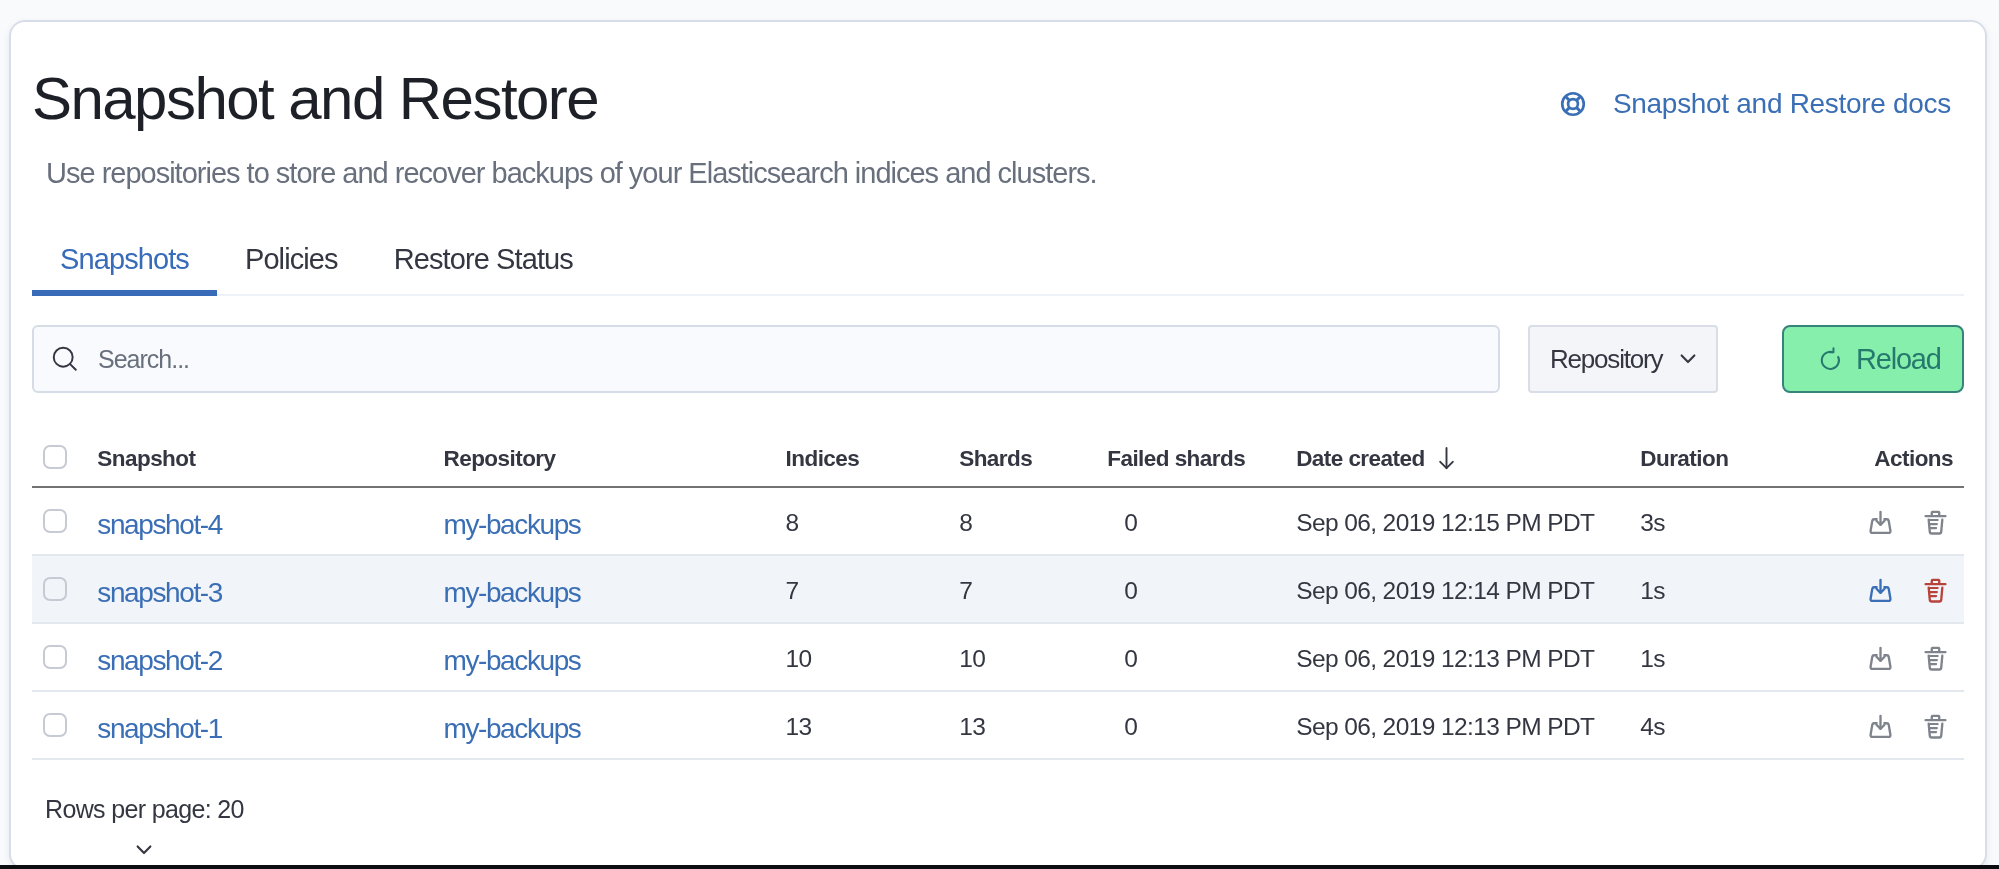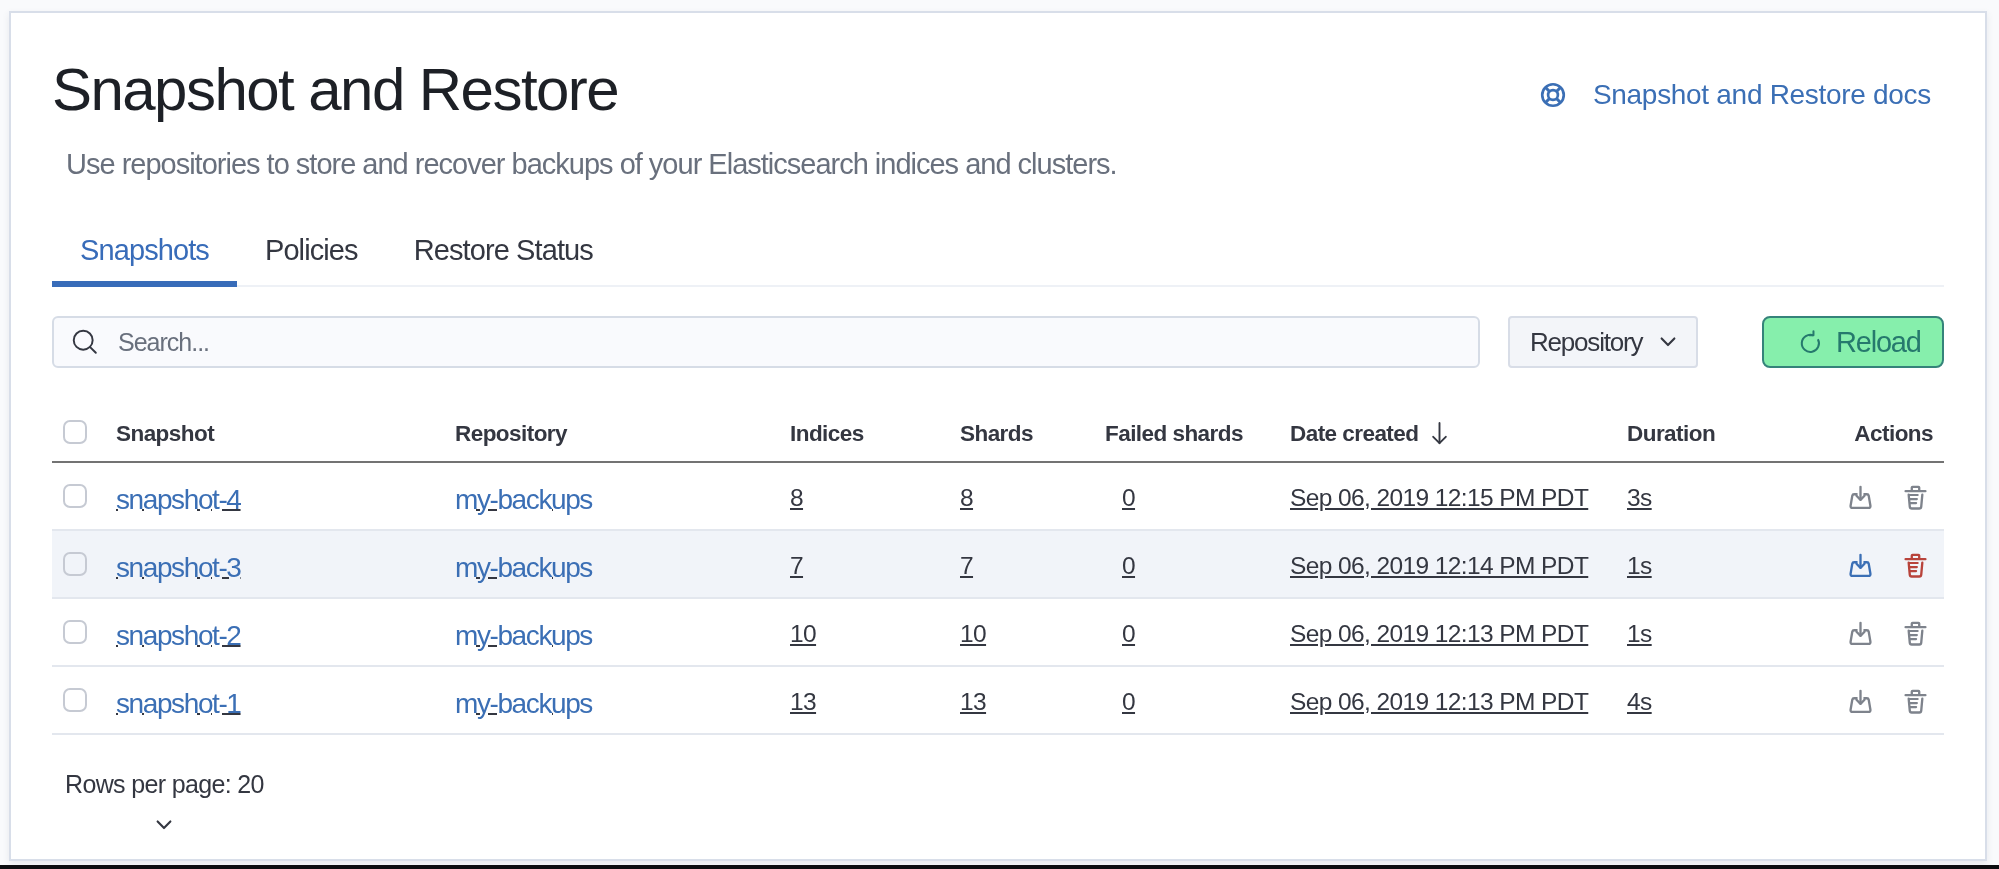--- a/index.html
+++ b/index.html
@@ -6,26 +6,26 @@
   html, body { margin: 0; padding: 0; }
   body {
     width: 1999px; height: 869px;
     background: var(--color-page_background, #f9fafc);
     font-family: "Liberation Sans", sans-serif;
     color: var(--color-text, #343741);
     position: relative;
     overflow: hidden;
   }
   .panel {
-    position: absolute; left: 9px; top: 11px;
+    position: absolute; left: 9px; top: 20px;
     width: 1978px; height: 850px;
     background: #ffffff;
     border: 2px solid var(--color-panel_border, #d8dee9);
-    border-radius: 0;
-    padding: 0 41px;
+    border-radius: 16px;
+    padding: 0 21px;
     box-shadow: 0 3px 7px rgba(65, 78, 101, 0.10);
   }
   .bottom-bar {
     position: absolute; left: 0; bottom: 0; width: 1999px; height: 4px;
     background: #0c0d10;
   }
 
   
   .page-header {
     margin-top: 45px;
@@ -73,21 +73,21 @@
   .tab.active::after {
     content: ""; position: absolute; left: 0; right: 0; bottom: -2px;
     height: 6px;
     background: var(--color-tab_active, #386cb9);
   }
 
   
   .toolbar {
     margin-top: 29px;
     display: flex; gap: 28px;
-    height: 52px;
+    height: 68px;
   }
   .search-box {
     flex: 1;
     display: flex; align-items: center;
     background: #f9fafd;
     border: 2px solid #d6dce6;
     border-radius: 6px;
     padding: 0 16px;
   }
   .search-box .icon { width: 30px; height: 30px; color: #343741; flex: none; }
@@ -140,21 +140,20 @@
     padding: 0 0 5px 0;
     vertical-align: middle;
   }
   .snapshot-table td {
     height: 68px;
     font-size: 24.5px; letter-spacing: -0.6px;
     border-bottom: 2px solid #e3e7ee;
     padding: 3px 0 0 0;
     vertical-align: middle;
     white-space: nowrap;
-    text-decoration: underline;
   }
   tr.hovered td { background: var(--color-row_hover, #f1f4f9); }
   .c-check { padding-left: 11px !important; }
   td.c-failed { padding-left: 17px !important; }
   th.c-actions { text-align: right; padding-right: 11px !important; }
 
   .checkbox {
     width: 24px; height: 24px;
     border: 2px solid #c6cad3;
     border-radius: 7px;

